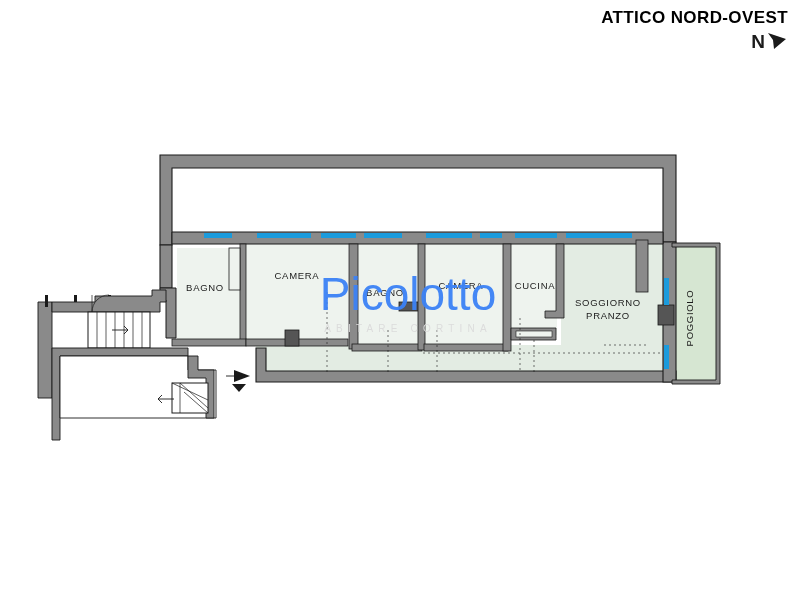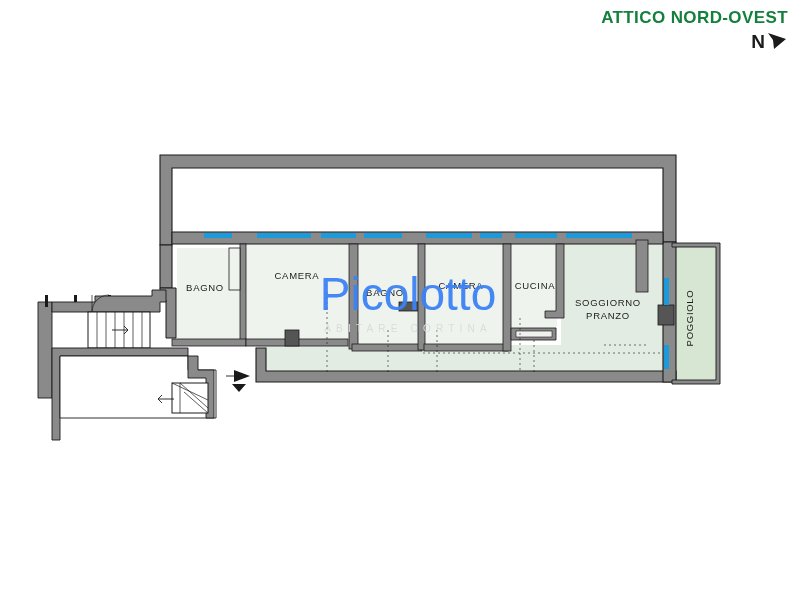--- a/index.html
+++ b/index.html
@@ -21,21 +21,21 @@
     top: 8px;
     right: 12px;
     text-align: right;
     user-select: none;
   }
   #plan-title {
     font-family: "Liberation Sans", sans-serif;
     font-size: 17px;
     font-weight: 600;
     letter-spacing: 0.4px;
-    color: #15803d;
+    color: #000000;
     line-height: 20px;
     white-space: nowrap;
   }
   #north-indicator {
     margin-top: 2px;
     display: flex;
     align-items: center;
     justify-content: flex-end;
     gap: 1px;
     height: 22px;

